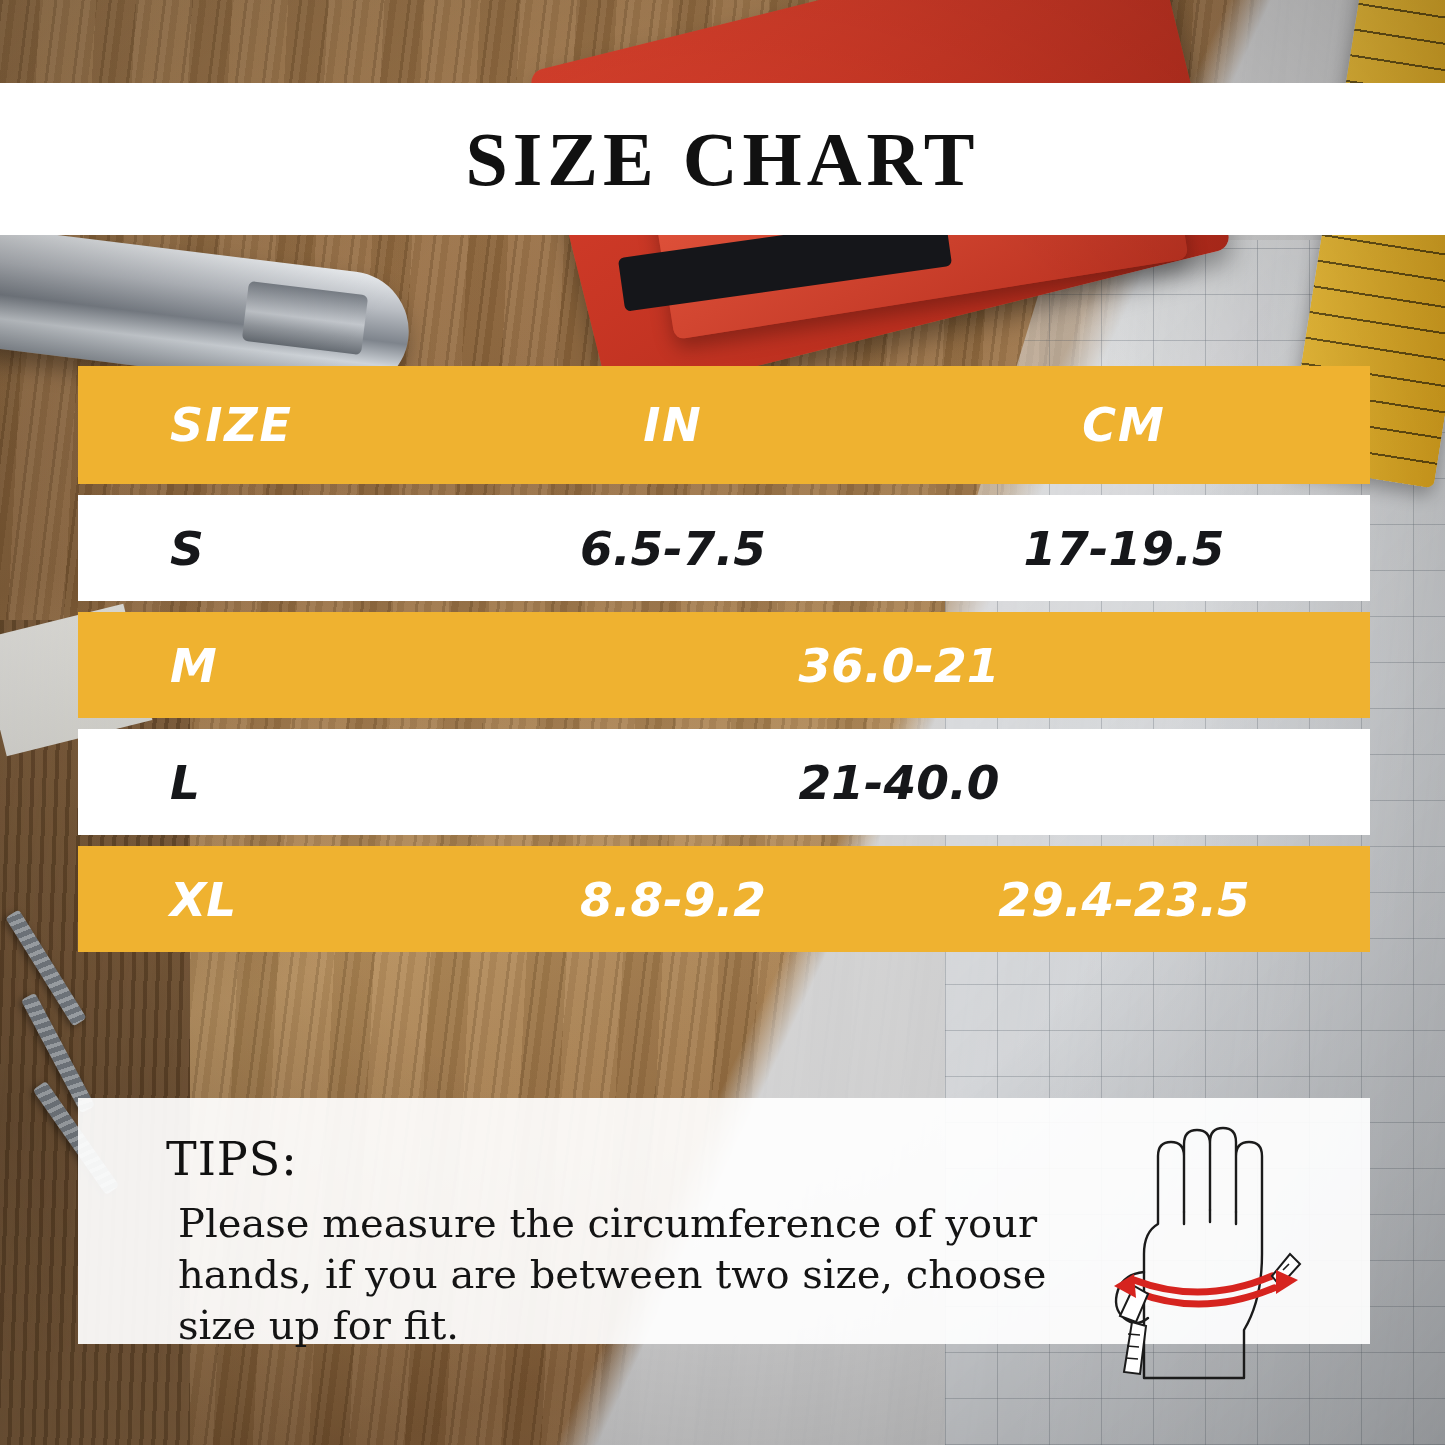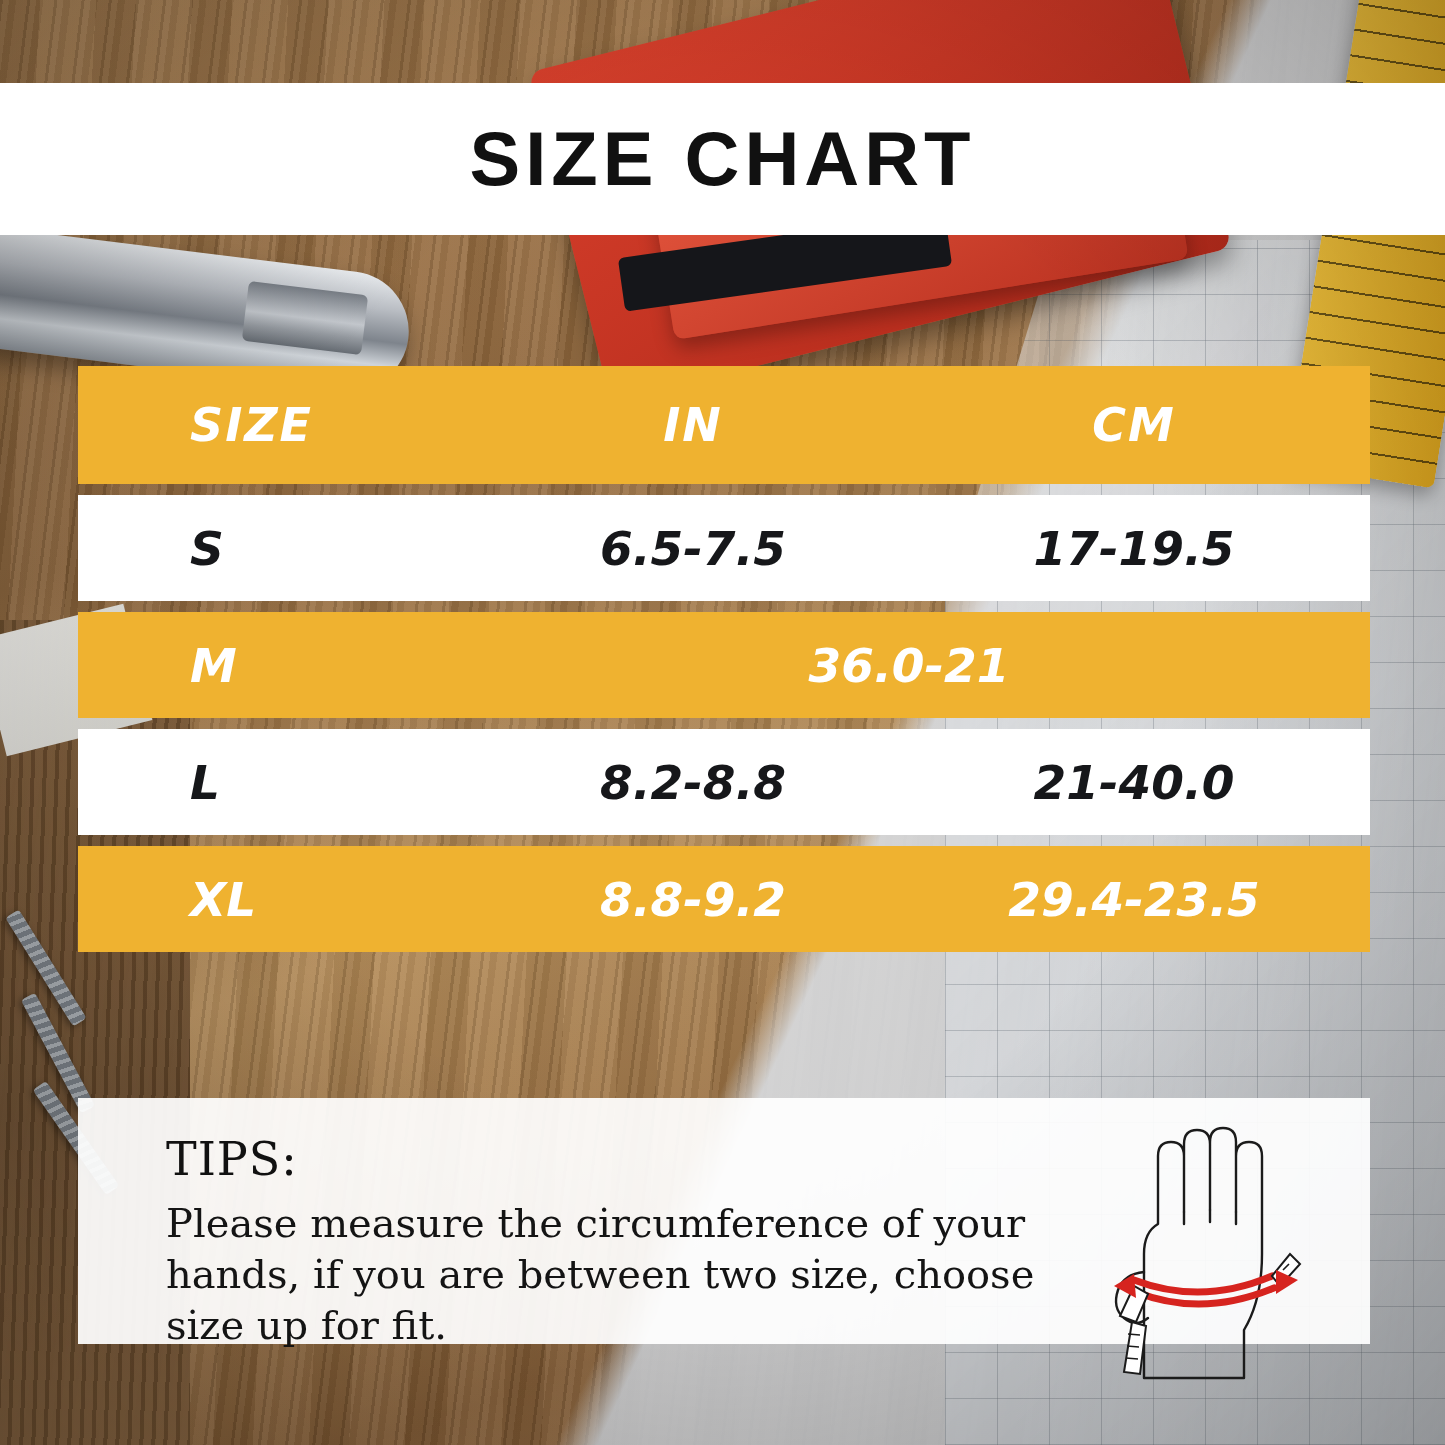--- a/index.html
+++ b/index.html
@@ -144,21 +144,21 @@
     position: absolute;
     left: 0; top: 83px;
     width: 1445px;
     height: 152px;
     background: #ffffff;
     display: flex;
     align-items: center;
     justify-content: center;
   }
   .header-title {
-    font-family: Liberation Sans, sans-serif;
+    font-family: Liberation Serif, serif;
     font-weight: bold;
     font-size: 76px;
     letter-spacing: 5px;
     color: #111111;
     line-height: 1;
   }
 
   
   .table {
     position: absolute;
@@ -178,21 +178,21 @@
   .row.white  { background: #ffffff; }
 
   .cell {
     font-family: "DejaVu Sans", sans-serif;
     font-style: italic;
     font-weight: bold;
     font-size: 47px;
     line-height: 1;
     white-space: nowrap;
   }
-  .c-size { width: 370px; padding-left: 92px; box-sizing: border-box; margin-left: 20px; }
+  .c-size { width: 370px; padding-left: 92px; box-sizing: border-box; }
   .c-in   { width: 450px; text-align: center; }
   .c-cm   { flex: 1; text-align: center; padding-right: 20px; box-sizing: border-box; }
 
   .row.head .cell { color: #ffffff; font-size: 46px; letter-spacing: 2px; }
   .row.white .cell { color: #16171a; }
   .row.yellow:not(.head) .cell { color: #ffffff; }
 
   
   .tips {
     position: absolute;
@@ -209,21 +209,21 @@
     font-size: 46px;
     color: #111;
     margin: 0 0 12px 0;
     letter-spacing: 1px;
   }
   .tips-body {
     font-family: "DejaVu Serif", serif;
     font-size: 40px;
     line-height: 1.28;
     color: #141414;
-    margin: 0;
+    margin: 12px;
     max-width: 900px;
   }
   .hand-art {
     position: absolute;
     right: 34px;
     top: 6px;
     width: 260px;
     height: 280px;
   }
 </style>
@@ -265,21 +265,20 @@
       <div class="cell c-cm">17-19.5</div>
     </div>
 
     <div class="row yellow">
       <div class="cell c-size">M</div>
       <div class="cell c-cm">36.0-21</div>
     </div>
 
     <div class="row white">
       <div class="cell c-size">L</div>
-      <div class="cell c-in">8.2-8.8</div>
       <div class="cell c-cm">21-40.0</div>
     </div>
 
     <div class="row yellow">
       <div class="cell c-size">XL</div>
       <div class="cell c-in">8.8-9.2</div>
       <div class="cell c-cm">29.4-23.5</div>
     </div>
 
   </div>

